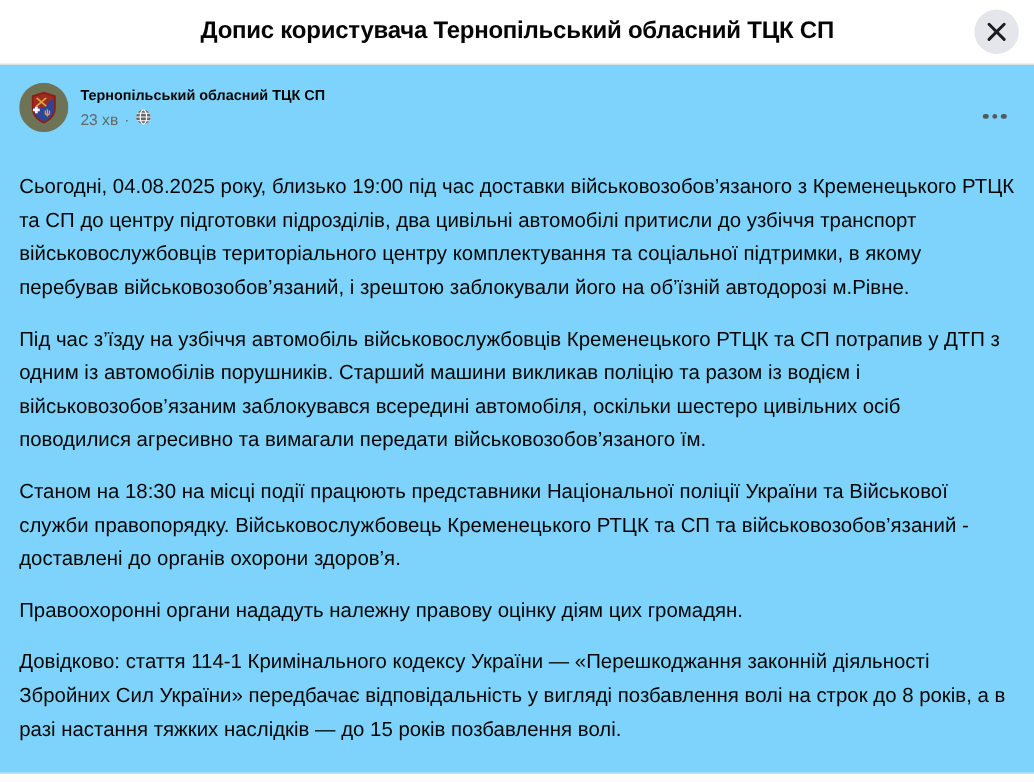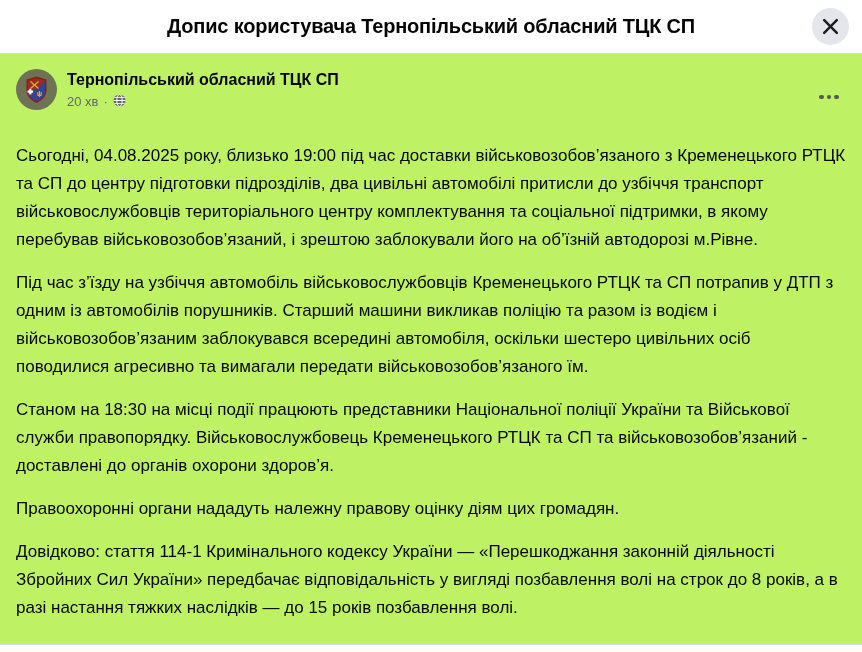--- a/index.html
+++ b/index.html
@@ -7,21 +7,21 @@
   body {
     font-family: "Liberation Sans", sans-serif;
     background: #ffffff;
     color: #050505;
     overflow: hidden;
   }
   .page {
     position: relative;
     width: 862px;
     height: 652px;
-    background: #bef264;
+    background: #7dd3fc;
     overflow: hidden;
   }
   
   .modal-header {
     position: relative;
     height: 54px;
     display: flex;
     align-items: center;
     justify-content: center;
     border-bottom: 1px solid #d6d9dd;
@@ -57,21 +57,21 @@
   }
   .avatar {
     width: 41px;
     height: 41px;
     border-radius: 50%;
     flex: 0 0 auto;
     cursor: pointer;
   }
   .author-block { margin-left: 10px; }
   .author-name {
-    font-size: 16px;
+    font-size: 12px;
     font-weight: 700;
     color: #050505;
     cursor: pointer;
     line-height: 1.25;
   }
   .post-meta {
     display: flex;
     align-items: center;
     gap: 5px;
     margin-top: 4px;
@@ -147,21 +147,21 @@
         <line x1="14.5" y1="12.5" x2="22.5" y2="19.5" stroke="#d8a83a" stroke-width="1.4"></line>
         <line x1="22.5" y1="12.5" x2="14.5" y2="19.5" stroke="#d8a83a" stroke-width="1.4"></line>
         <rect x="13.2" y="19.8" width="2.2" height="5.6" fill="#ffffff"></rect>
         <rect x="11.5" y="21.5" width="5.6" height="2.2" fill="#ffffff"></rect>
         <path d="M23.5 22 v6 M21.8 23 v3.4 M25.2 23 v3.4 M21.8 26.4 h3.4" stroke="#d8a83a" stroke-width="1.1" fill="none"></path>
       </svg>
     </div>
     <div class="author-block">
       <div class="author-name">Тернопільський обласний ТЦК СП</div>
       <div class="post-meta">
-        <span>20 хв</span>
+        <span>23 хв</span>
         <span class="meta-sep">·</span>
         <span>
           <svg width="13" height="13" viewBox="0 0 13 13">
             <circle cx="6.5" cy="6.5" r="6" fill="#65676b"></circle>
             <ellipse cx="6.5" cy="6.5" rx="2.7" ry="6" fill="none" stroke="#ffffff" stroke-width="1"></ellipse>
             <line x1="0.5" y1="6.5" x2="12.5" y2="6.5" stroke="#ffffff" stroke-width="1"></line>
             <line x1="1.2" y1="3.4" x2="11.8" y2="3.4" stroke="#ffffff" stroke-width="0.9"></line>
             <line x1="1.2" y1="9.6" x2="11.8" y2="9.6" stroke="#ffffff" stroke-width="0.9"></line>
           </svg>
         </span>

